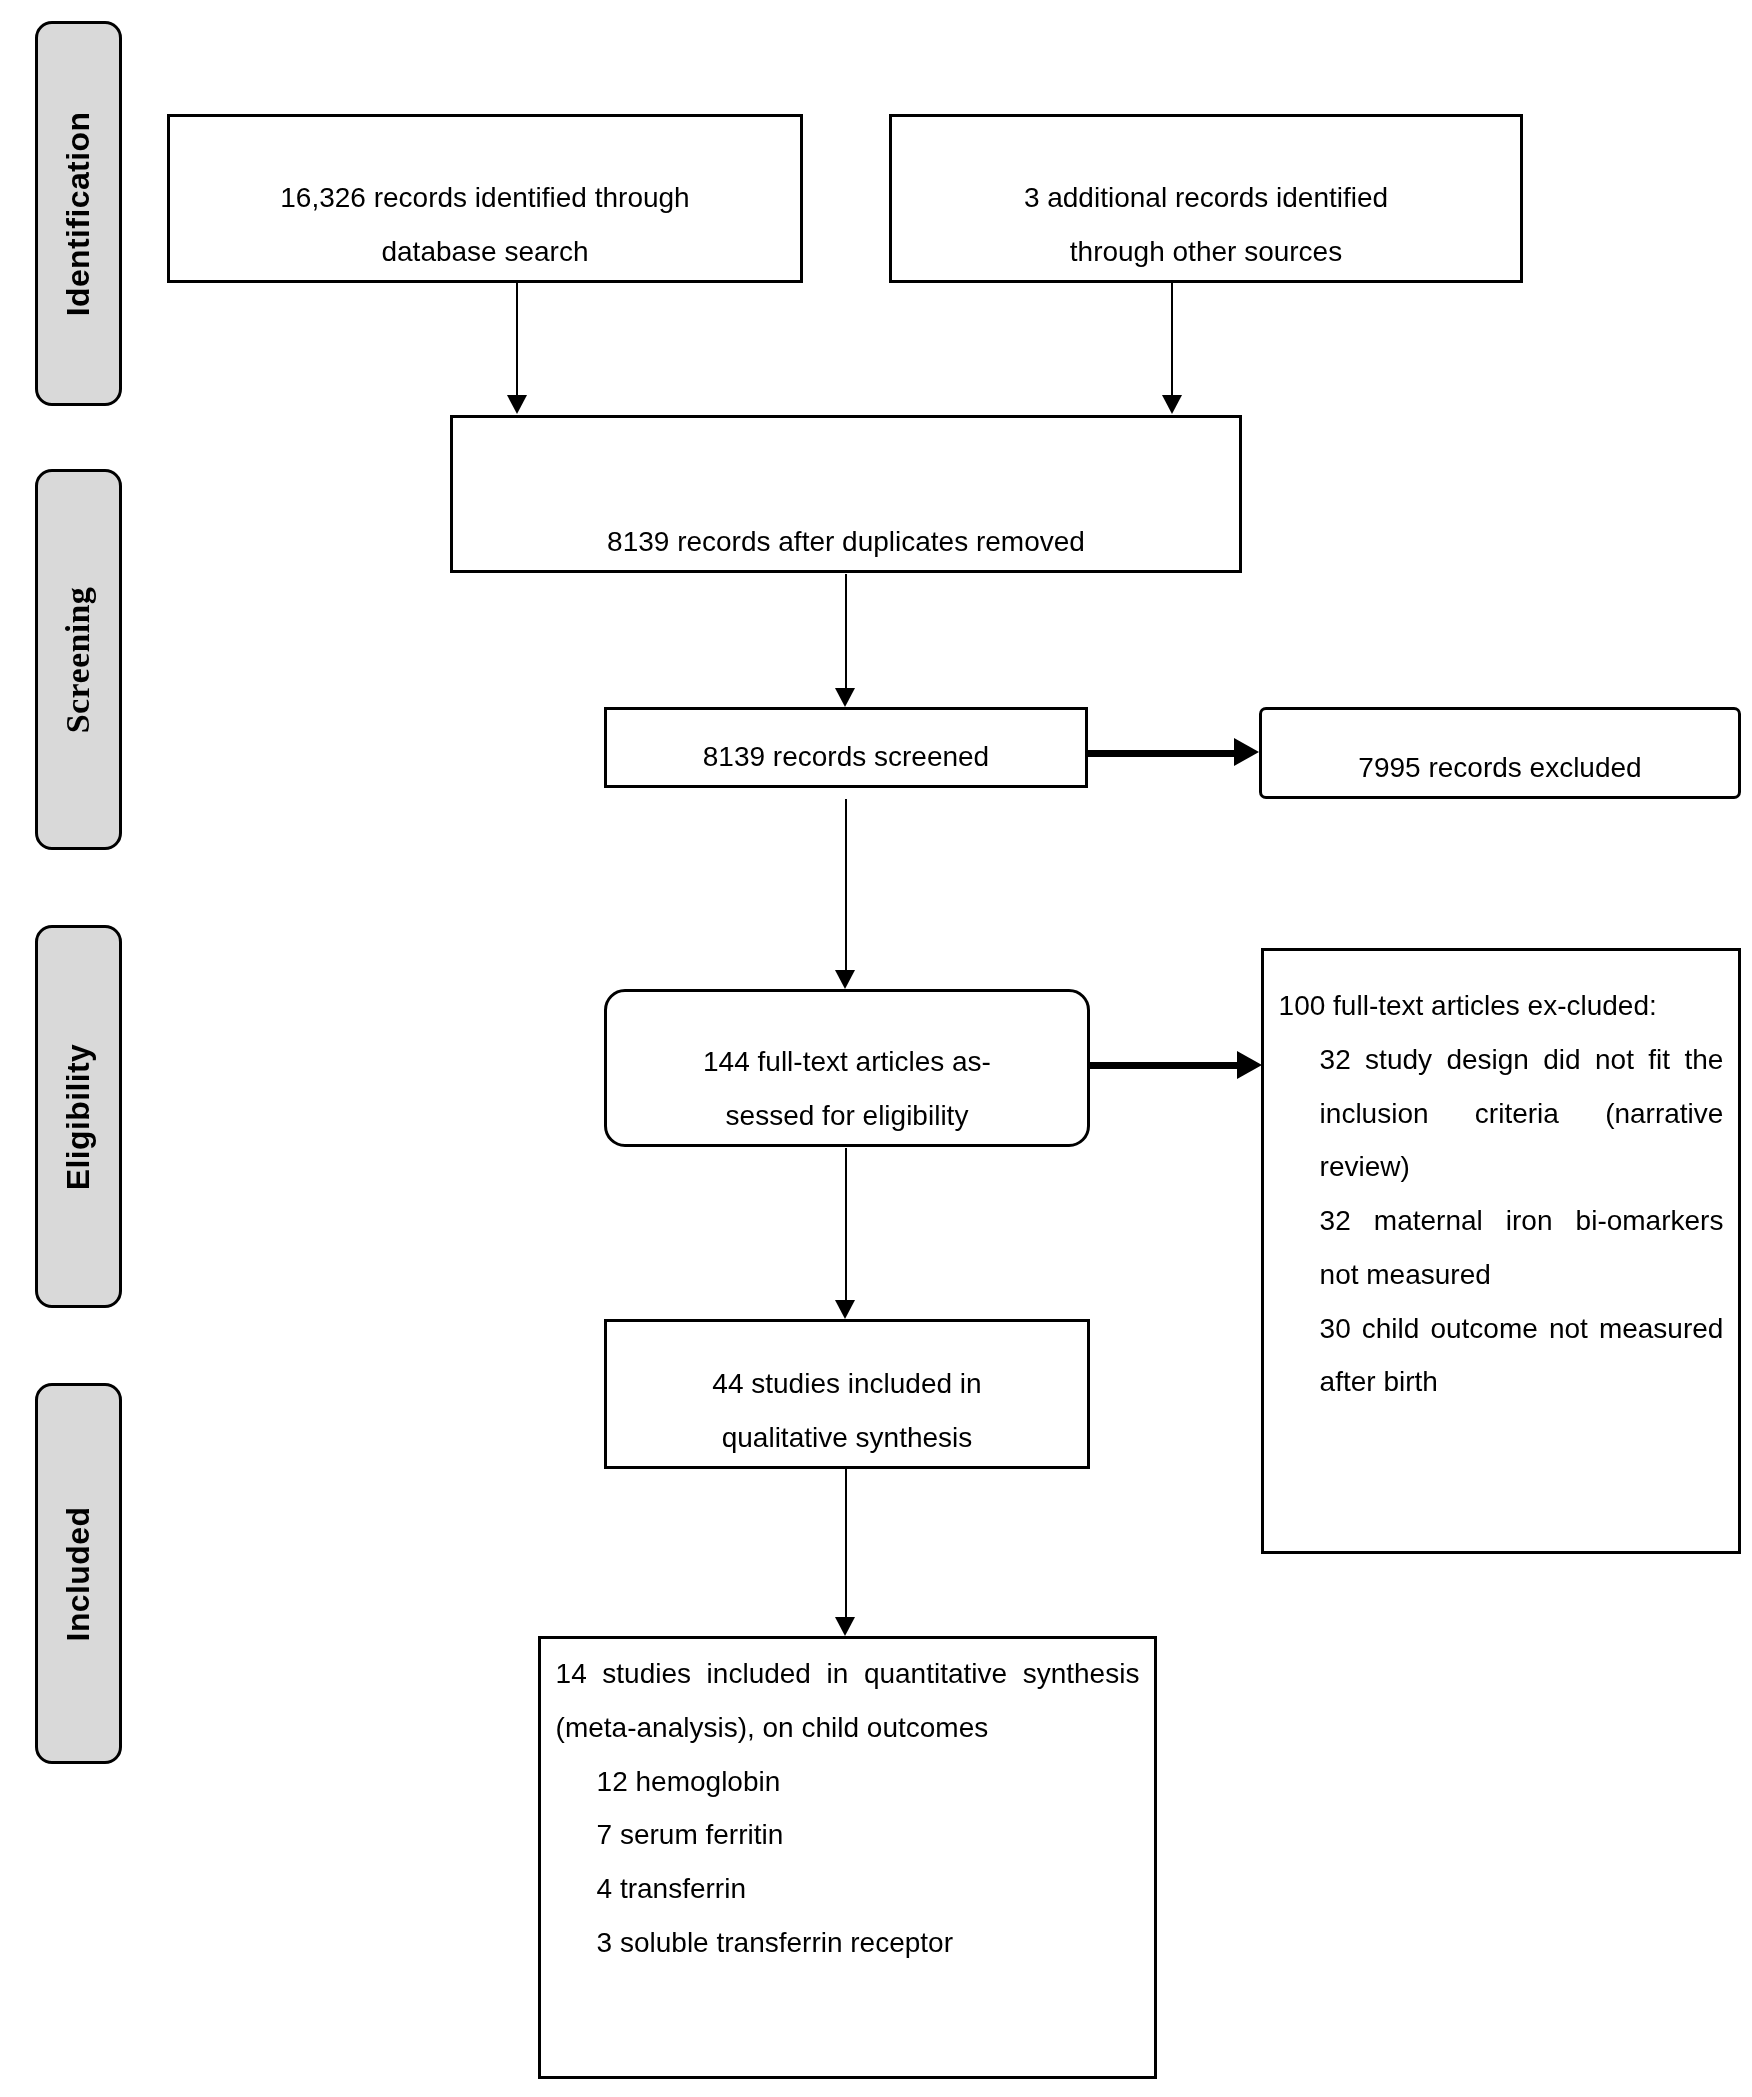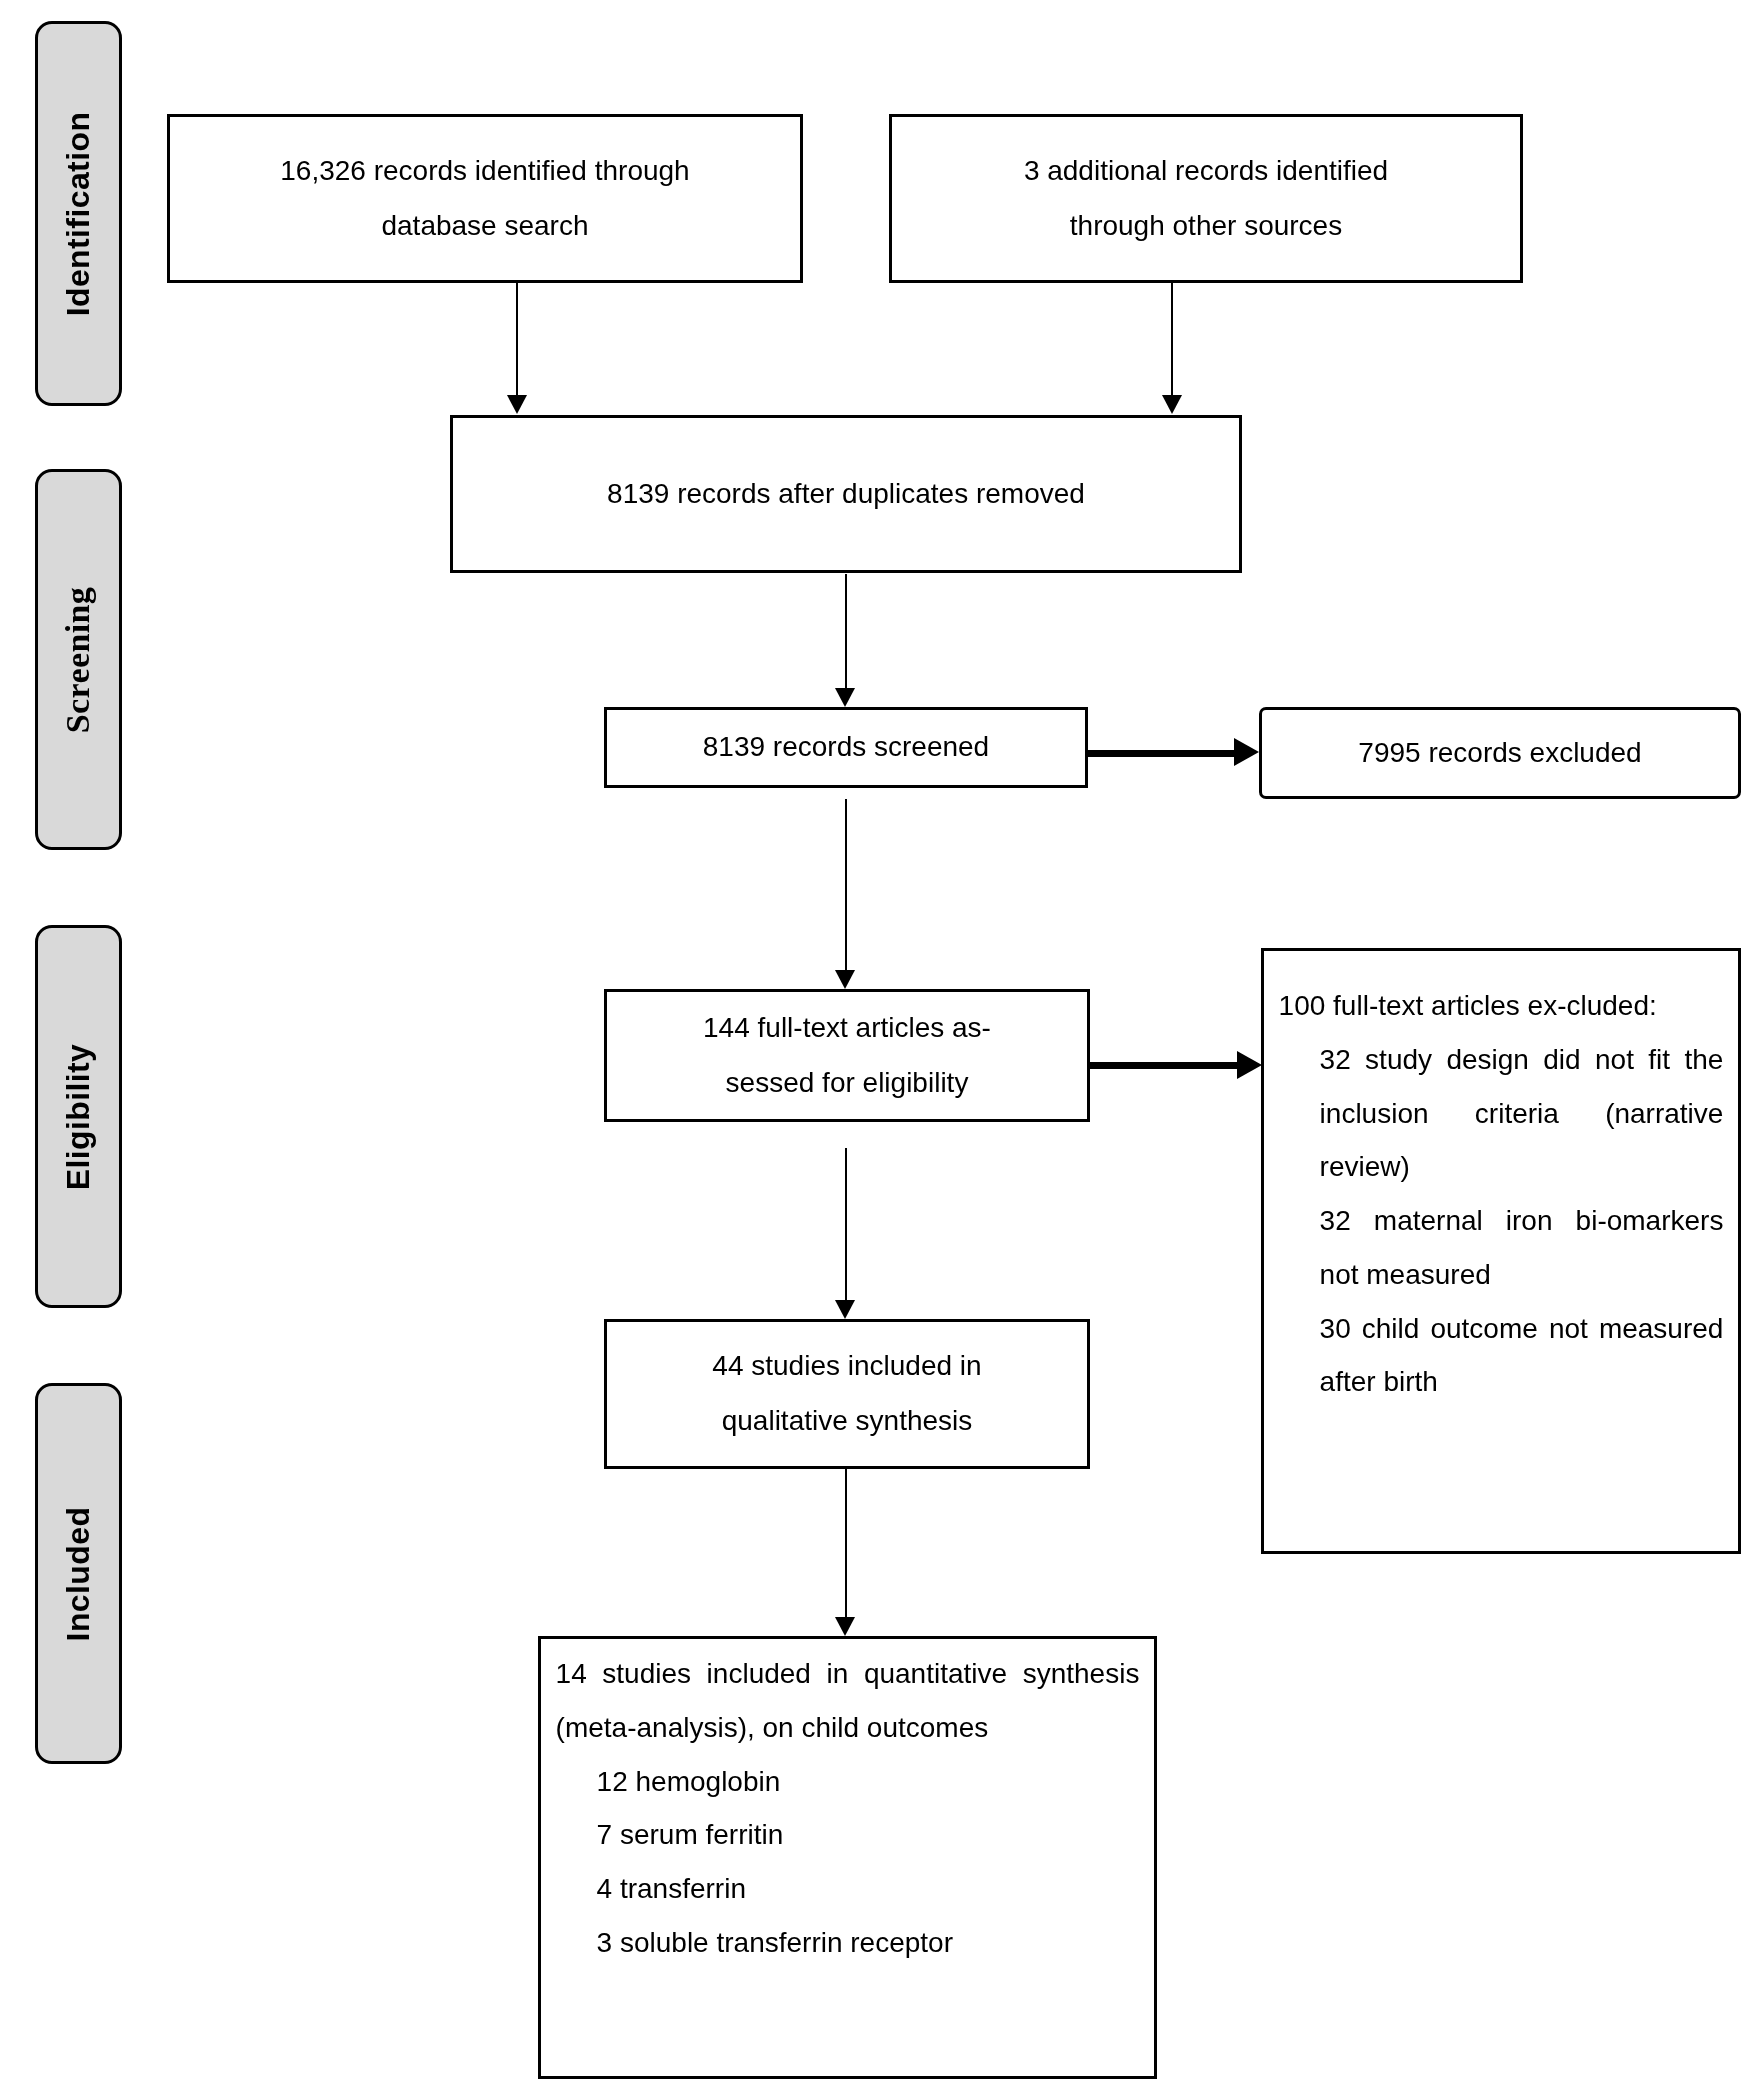--- a/index.html
+++ b/index.html
@@ -42,21 +42,21 @@
   }
 
   
   .flow-box {
     position: absolute;
     background: #ffffff;
     border: 3px solid #000000;
     box-sizing: border-box;
     display: flex;
     flex-direction: column;
-    justify-content: center;
+    justify-content: flex-end;
     color: #000000;
   }
   .flow-box .box-text {
     font-size: 28px;
     line-height: 1.95;
     text-align: center;
     padding: 0 11px;
   }
   .flow-box.justified .box-text {
     text-align: justify;
@@ -168,21 +168,21 @@
       <span>7995 records excluded</span>
     </div>
   </div>
 
   <div class="h-line thick" style="left:1088px; top:750px; width:148px;"></div>
   <div class="arrow-right" style="left:1234px; top:738px;"></div>
 
   <div class="v-line" style="left:845px; top:799px; height:173px;"></div>
   <div class="arrow-down" style="left:835px; top:970px;"></div>
 
-  <div class="flow-box" style="left:604px; top:989px; width:486px; height:133px;">
+  <div class="flow-box" style="left:604px; top:989px; width:486px; height:158px;border-radius:21px;">
     <div class="box-text">
       <span>144 full-text articles as-</span><br>
       <span>sessed for eligibility</span>
     </div>
   </div>
 
   <div class="flow-box justified" style="left:1261px; top:948px; width:480px; height:606px; justify-content:flex-start; padding-top:28px;">
     <div class="box-text">
       <span>100 full-text articles ex-cluded:</span>
       <span class="hang">32 study design did not fit the inclusion criteria (narrative review)</span>

